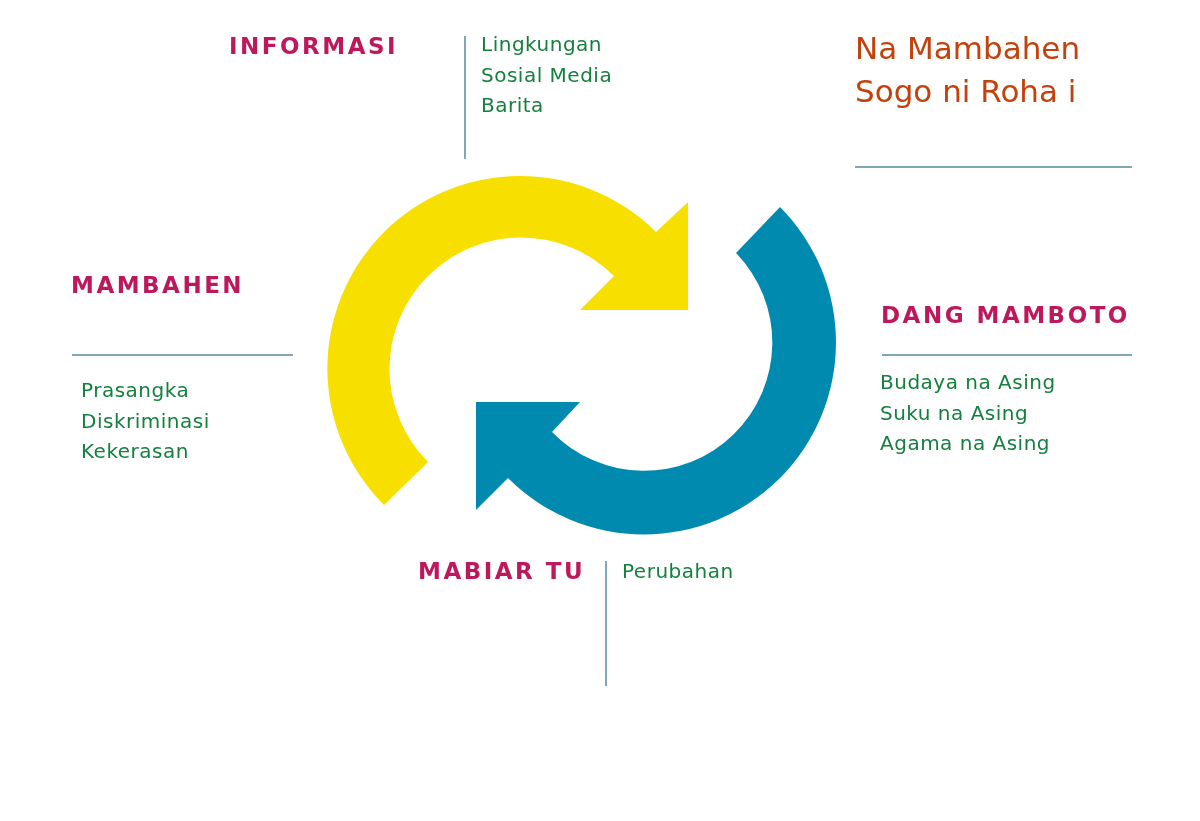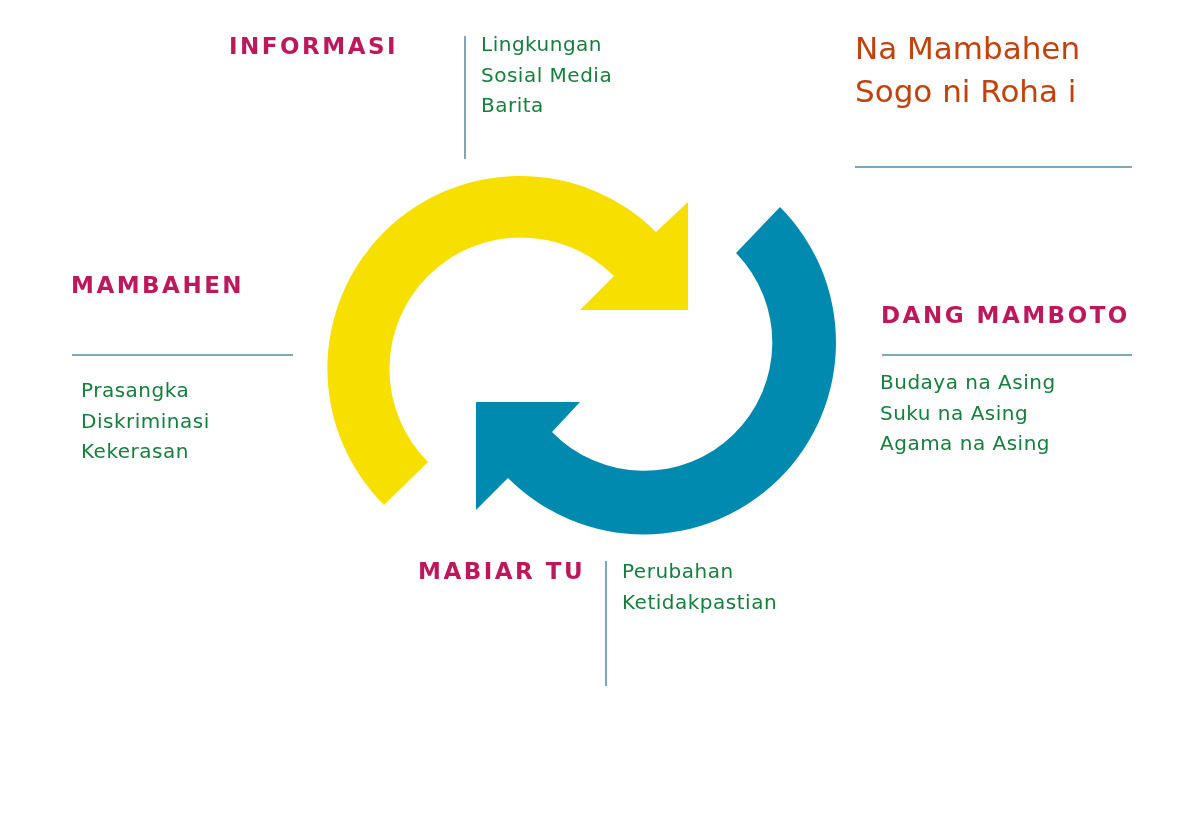--- a/index.html
+++ b/index.html
@@ -72,14 +72,13 @@
   <span class="item">Suku na Asing</span>
   <span class="item">Agama na Asing</span>
 </div>
 
 <div class="abs head" style="left:418px; top:556px;">
   <span class="item">MABIAR TU</span>
 </div>
 <div class="vline" style="left:605px; top:561px; height:125px;"></div>
 <div class="abs items" style="left:622px; top:556px;">
   <span class="item">Perubahan</span>
-  <span class="item">Ketidakpastian</span>
 </div>
 
 </body></html>

